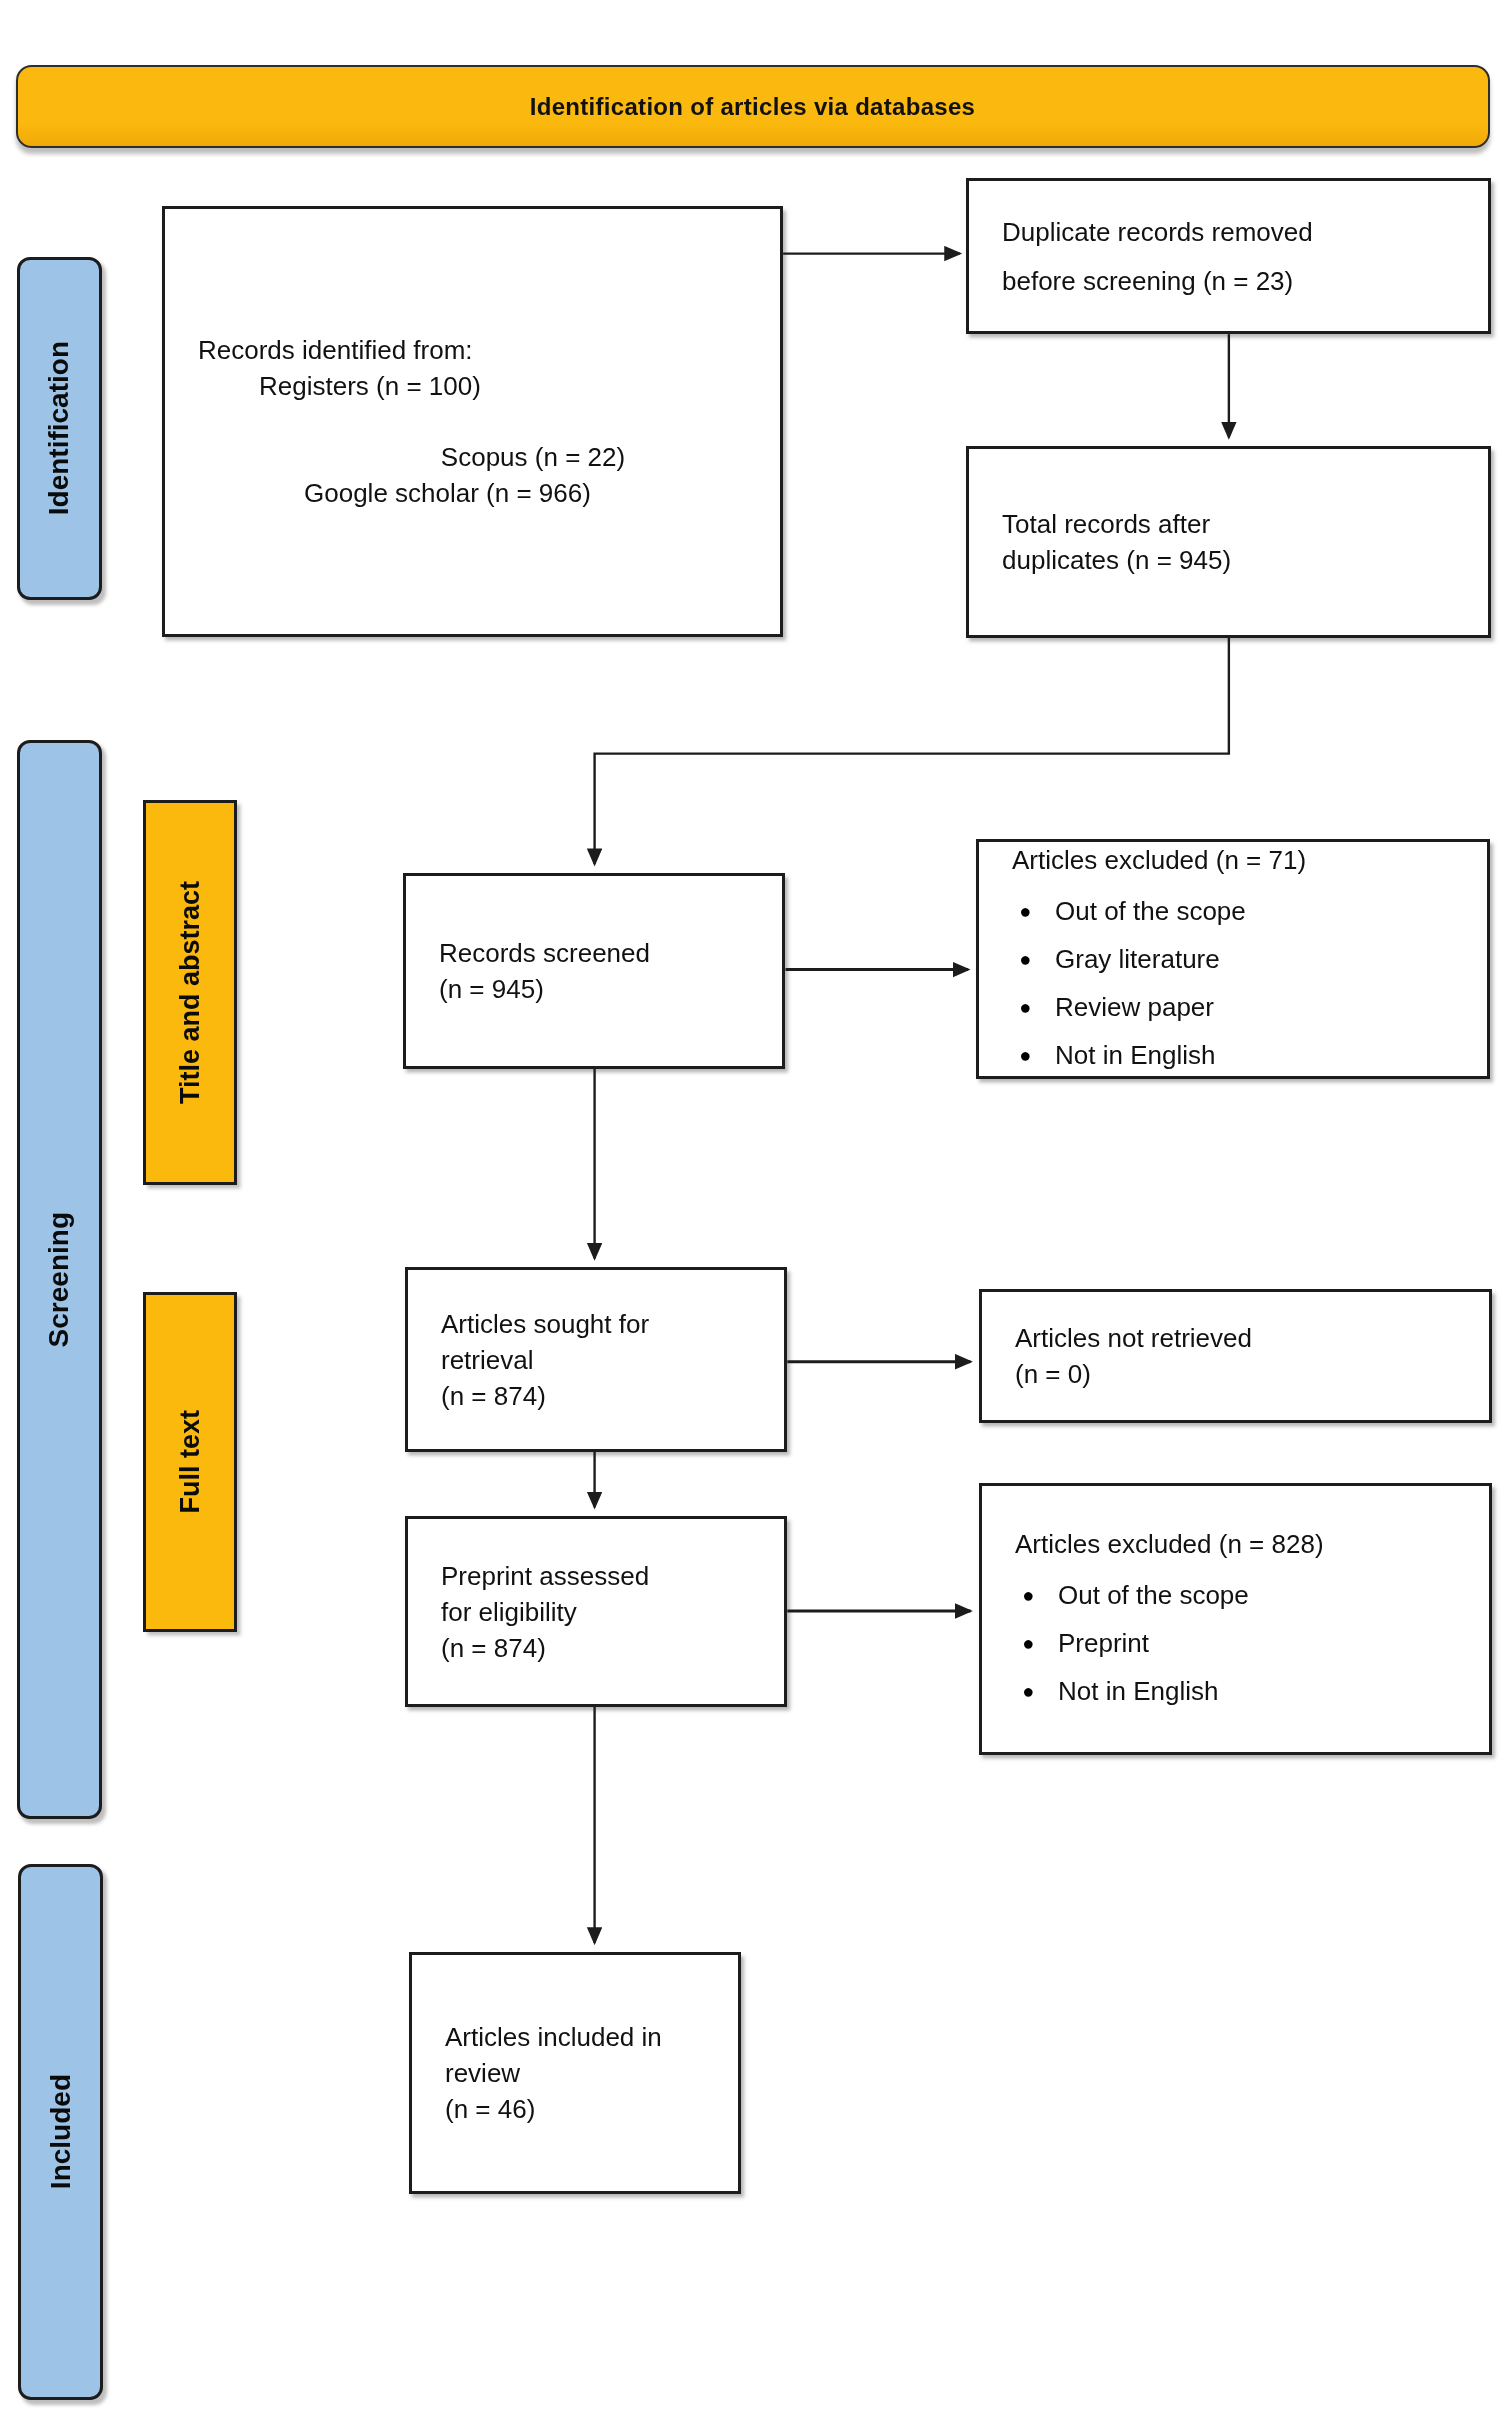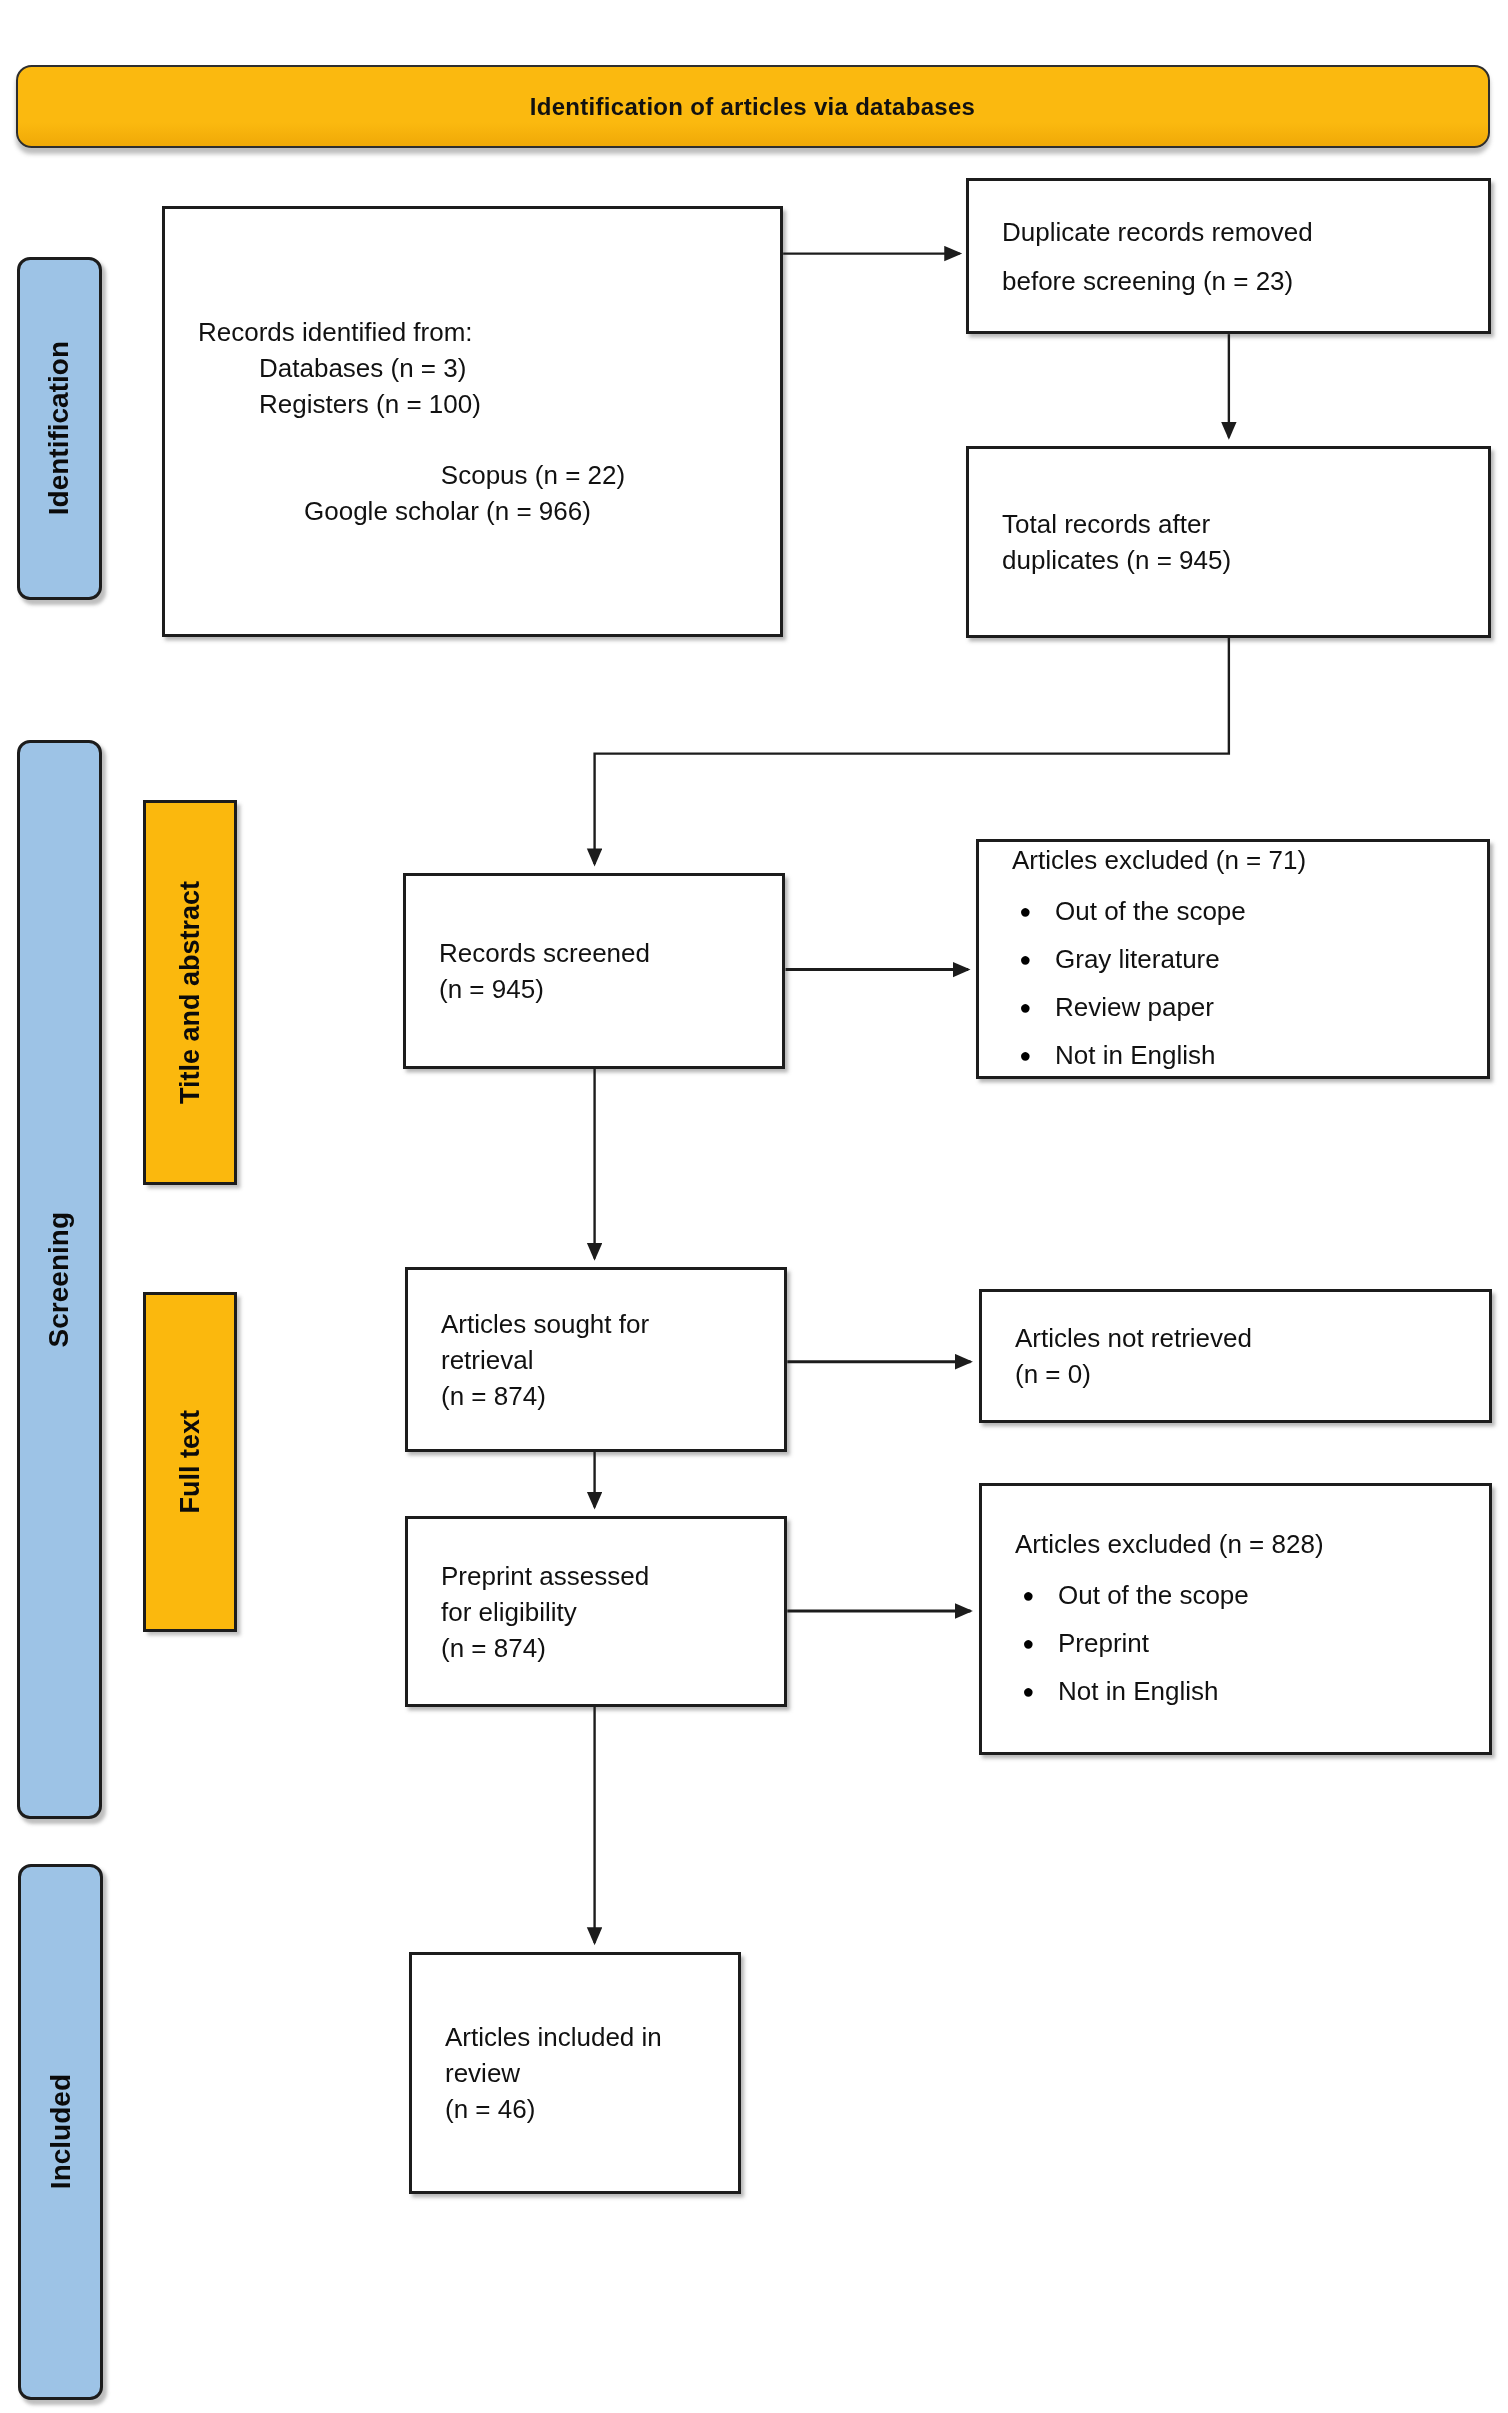--- a/index.html
+++ b/index.html
@@ -81,21 +81,20 @@
 
   <div class="phase" style="left:143px;top:800px;width:94px;height:385px;">
     <span class="vtext" style="font-size:27px;">Title and abstract</span>
   </div>
   <div class="phase" style="left:143px;top:1292px;width:94px;height:340px;">
     <span class="vtext" style="font-size:27px;">Full text</span>
   </div>
 
   <div class="box" style="left:162px;top:206px;width:621px;height:431px;">
     <div class="ln">Records identified from:</div>
-    <div class="ln ind1">Databases (n = 3)</div>
     <div class="ln ind1">Registers (n = 100)</div>
     <div class="ln ind2 gap">Scopus (n = 22)</div>
     <div class="ln ind2">Google scholar (n = 966)</div>
   </div>
 
   <div class="box" style="left:966px;top:178px;width:525px;height:156px;gap:13px;">
     <div class="ln">Duplicate records removed</div>
     <div class="ln">before screening (n = 23)</div>
   </div>
 

